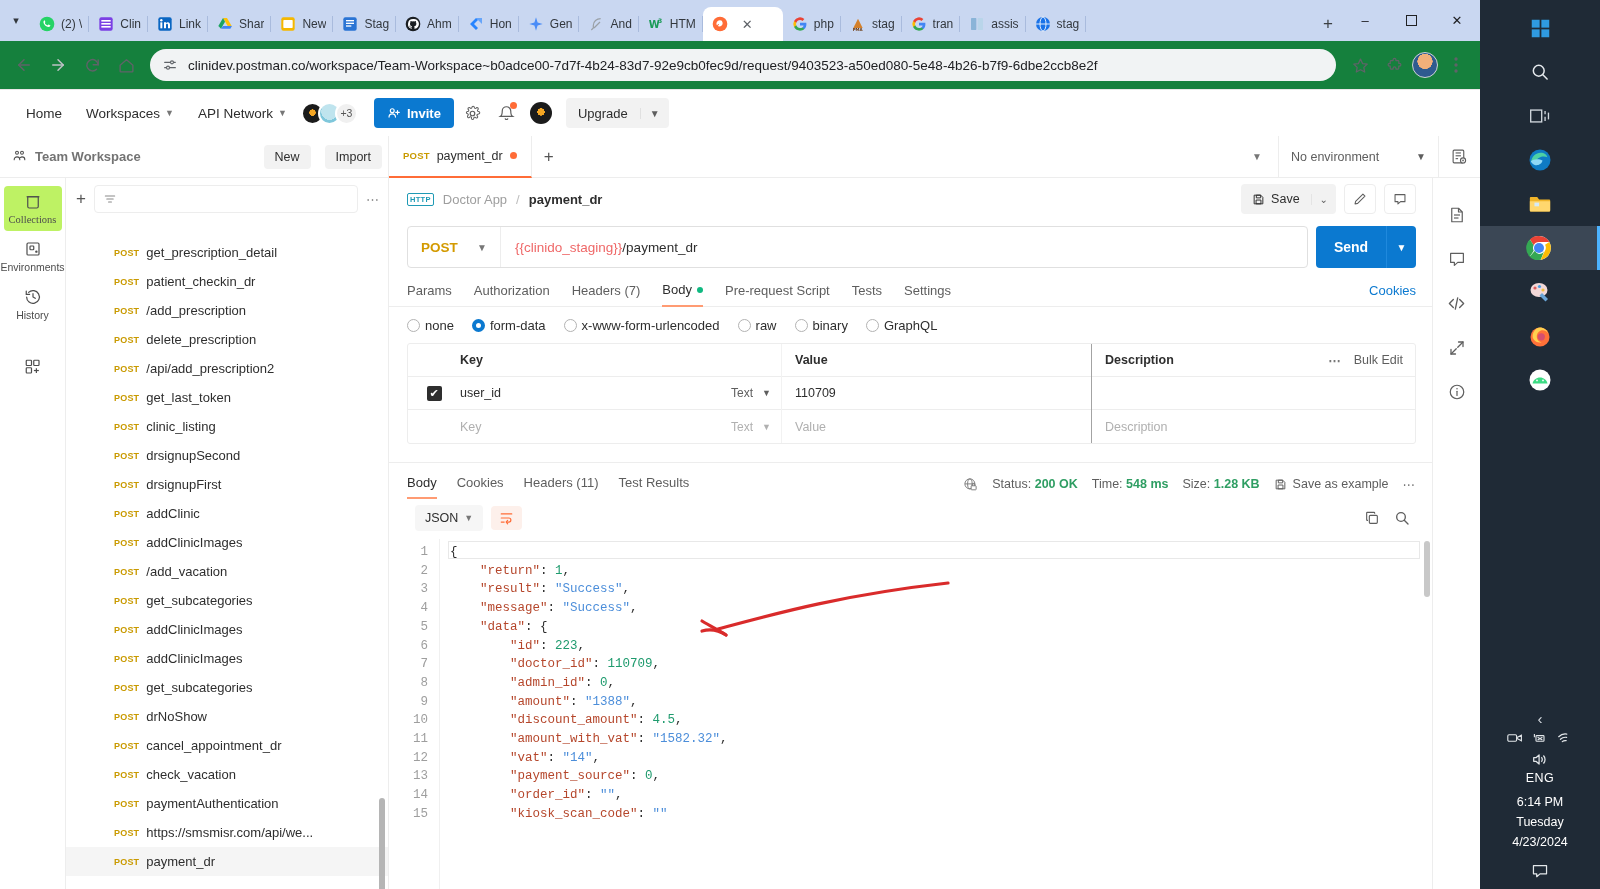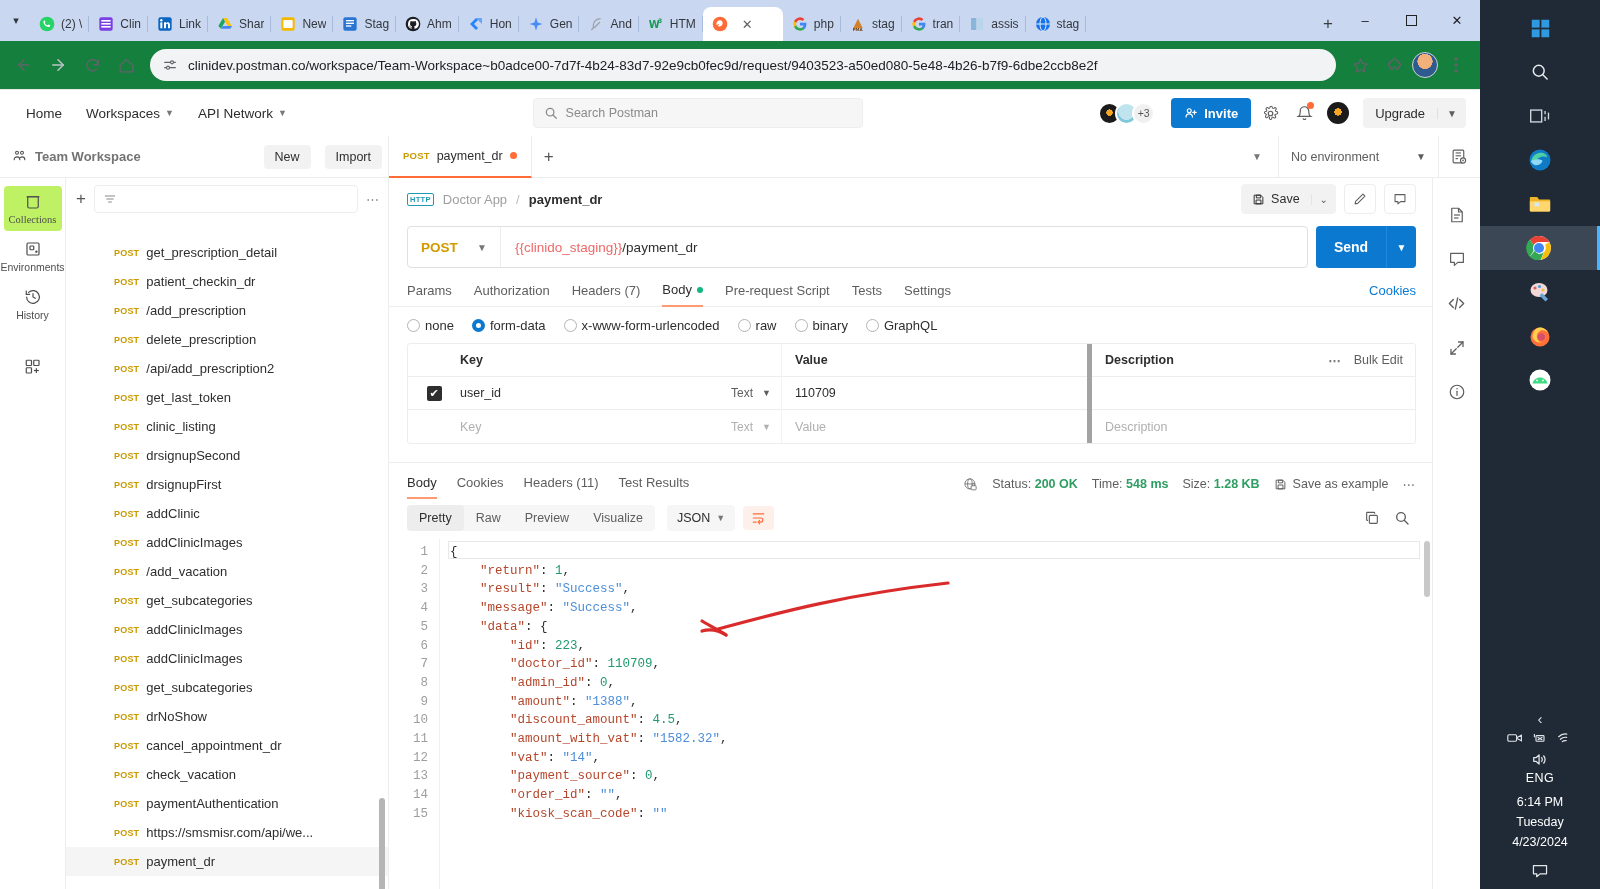--- a/index.html
+++ b/index.html
@@ -167,21 +167,21 @@
   .kv-table { margin: 0 16px 0 18px; border:1px solid #ededed; border-radius:3px; }
   .kv-head, .kv-row { display:flex; align-items:center; height:33px; font-size:12.5px; }
   .kv-head { color:#2e2e2e; font-weight:600; border-bottom:1px solid #ededed; }
   .kv-row { border-bottom:1px solid #ededed; color:#2e2e2e; }
   .kv-row:last-child { border-bottom:none; }
   .kv-chk { width:52px; display:flex; align-items:center; justify-content:center; }
   .chkbox { width:15px;height:15px;border-radius:2px;background:#2e2e2e; color:#fff; font-size:11px;
             display:flex;align-items:center;justify-content:center; }
   .kv-key { width:322px; display:flex; align-items:center; justify-content:space-between; padding-right:10px; border-right:1px solid #f2f2f2; height:33px;}
   .kv-type { font-size:12px; color:#5e5e5e; display:flex; align-items:center; gap:9px; }
-  .kv-val { width:310px; padding-left:13px; border-right:5px solid #a3a3a3; height:33px; display:flex; align-items:center;}
+  .kv-val { width:310px; padding-left:13px; border-right:1px solid #a3a3a3; height:33px; display:flex; align-items:center;}
   .kv-desc { flex:1; padding-left:13px; }
   .ph { color:#b0b0b0; }
   .kv-head-actions { margin-left:auto; display:flex; align-items:center; gap:12px; padding-right:12px; }
   .bulk { color:#5e5e5e; font-weight:400; font-size:12.5px; }
 
   
   .resp { flex:1; display:flex; flex-direction:column; min-height:0; border-top:1px solid #ededed; margin-top:18px;}
   .resp-tabs { display:flex; align-items:center; gap:20px; padding: 12px 16px 0 390px; }
   .rtab { font-size:13px; color:#5e5e5e; padding-bottom:7px; }
   .rtab.active { color:#2e2e2e; border-bottom:2px solid #ff9b73; }
@@ -487,29 +487,20 @@
 
     <div class="pm-top">
       <div class="pm-nav">Home</div>
       <div class="pm-nav">
         <span>Workspaces</span>
         <span style="font-size:9px;color:#777;">▼</span>
       </div>
       <div class="pm-nav">
         <span>API Network</span>
         <span style="font-size:9px;color:#777;">▼</span>
-      </div>
-      <div class="pm-search">
-        <span>
-          <svg width="14" height="14" viewBox="0 0 24 24" fill="none" stroke="#8a8a8a" stroke-width="2.2" stroke-linecap="round">
-              <circle cx="10.5" cy="10.5" r="6.5"></circle>
-              <line x1="15.4" y1="15.4" x2="21" y2="21"></line>
-            </svg>
-        </span>
-        <span>Search Postman</span>
       </div>
       <div class="avatars">
         <div class="av av1"></div>
         <div class="av av2"></div>
         <div class="av-more">+3</div>
       </div>
       <div class="invite-btn">
         <span>
           <svg width="14" height="14" viewBox="0 0 24 24" fill="none" stroke="#fff" stroke-width="2" stroke-linecap="round">
               <circle cx="9" cy="8" r="3.3"></circle>
@@ -921,26 +912,20 @@
                       <rect x="7.5" y="13" width="9" height="7"></rect>
                     </svg>
                 </span>
                 <span>Save as example</span>
               </span>
               <span style="color:#777;letter-spacing:1px;">⋯</span>
             </div>
           </div>
 
           <div class="toolbar2">
-            <div class="seg" id="view-modes">
-                <div class="active">Pretty</div>
-                <div class="">Raw</div>
-                <div class="">Preview</div>
-                <div class="">Visualize</div>
-              </div>
             <div class="fmt-sel">
               <span>JSON</span>
               <span style="font-size:9px;color:#777;">▼</span>
             </div>
             <div class="wrap-btn">
               <svg width="15" height="14" viewBox="0 0 24 24" fill="none" stroke="#ff6c37" stroke-width="2" stroke-linecap="round">
                   <line x1="3" y1="5" x2="21" y2="5"></line>
                   <path d="M3 12h13a3.5 3.5 0 1 1 0 7h-4"></path>
                   <polyline points="14 16 11.5 19 14 22"></polyline>
                   <line x1="3" y1="19" x2="8" y2="19"></line>

